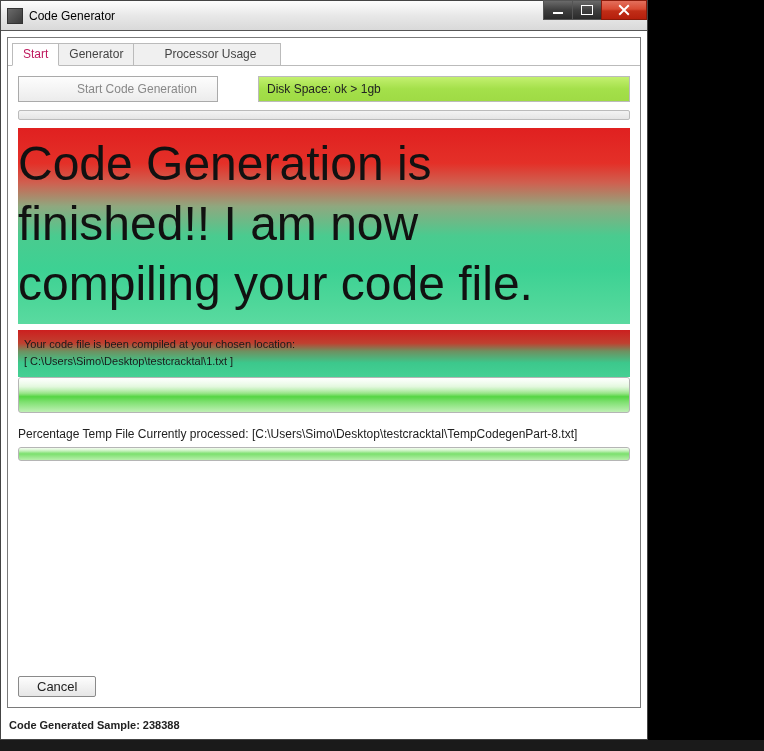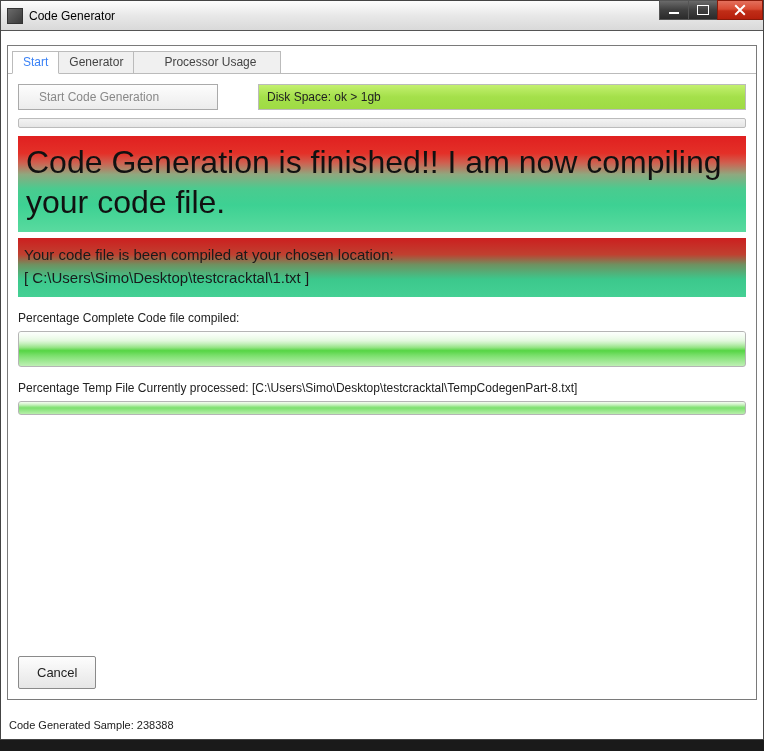--- a/index.html
+++ b/index.html
@@ -4,27 +4,26 @@
 <style>
   * { box-sizing: border-box; margin: 0; padding: 0; }
   body {
     font-family: "Segoe UI", Tahoma, sans-serif;
     background: #000;
     width: 764px;
     height: 751px;
     overflow: hidden;
   }
   .window {
-    width: 764px;
+    width: 648px;
     height: 740px;
     background: #fff;
     border: 1px solid #444;
     display: flex;
     flex-direction: column;
-    gap: 8px;
   }
   .titlebar {
     height: 30px;
     background: linear-gradient(to bottom, #fdfdfd 0%, #e8e8e8 50%, #d9d9d9 100%);
     border-bottom: 1px solid #555;
     display: flex;
     align-items: center;
     padding: 0 2px 0 6px;
     font-size: 12px;
     color: #000;
@@ -85,40 +84,40 @@
     border: 1px solid #bbb;
     background: #f0f0f0;
     margin-right: -1px;
     position: relative;
     top: 1px;
     color:#444;
   }
   .tab.active {
     background: #fff;
     border-bottom: 1px solid #fff;
-    color:#3b82f6;
+    color:#be185d;
     z-index: 2;
   }
   .tab.wide { padding-left: 30px; padding-right: 24px; margin-top: 16px; }
 
   .toolbar-row {
     display: flex;
     align-items: stretch;
     gap: 6px;
     padding: 10px 10px 6px 10px;
   }
   .btn {
     border: 1px solid #aaa;
     background: linear-gradient(to bottom,#fdfdfd,#ececec);
     font-size: 12px;
     padding: 5px 20px;
     color: #888;
     cursor: default;
     min-width: 200px;
-    text-align: left;
+    text-align: right;
   }
   .disk-space {
     flex: 1;
     background: linear-gradient(to bottom,#c3f06f,#a4e04a,#9fdb44);
     border: 1px solid #bbb;
     font-size: 12px;
     padding: 5px 8px;
     color:#222;
     margin-left:34px;
   }
@@ -137,33 +136,33 @@
     flex-direction:column;
     flex:1;
   }
 
   .big-banner {
     background: linear-gradient(to bottom,
       #e02020 0%, #e43028 18%, #cf6050 28%,
       #8fa87f 40%, #4acb8f 55%, #3dd193 72%,
       #4fd79a 90%, #5adaa0 100%);
     color: #111;
-    font-size: 32px;
+    font-size: 48px;
     font-weight: 400;
     line-height: 1.25;
-    padding: 6px 8px 10px 8px;
+    padding: 6px 8px 10px 0;
   }
 
   .sub-banner {
     margin-top: 6px;
     background: linear-gradient(to bottom,
       #cc1f1f 0%, #c04030 28%, #6f9060 45%,
       #3cc88c 70%, #45d094 100%);
     color: #1a1a1a;
-    font-size: 15px;
+    font-size: 11px;
     padding: 6px 6px 8px 6px;
     line-height: 1.5;
   }
 
   .label-text {
     font-size: 12px;
     color:#222;
     margin-top: 14px;
     margin-bottom: 6px;
   }
@@ -186,33 +185,34 @@
     background: linear-gradient(to bottom, rgba(255,255,255,0.7), rgba(255,255,255,0));
   }
 
   .spacer { flex:1; }
 
   .cancel-wrap { margin: 10px 0 4px 0; }
   .cancel-btn {
     border: 1px solid #8a8a8a;
     background: linear-gradient(to bottom,#fdfdfd,#e6e6e6);
     font-size: 13px;
-    padding: 8px 18px;
+    padding: 2px 18px;
     color:#222;
     border-radius: 2px;
     cursor:pointer;
     text-align:center;
   }
 
   .statusbar {
     padding: 4px 8px 6px 8px;
     font-size: 11px;
     color:#222;
     line-height: 1.4;
     background:#fff;
+    font-weight:bold;
   }
 
   .taskbar-hint {
     height: 11px;
     background: #1a1a1a;
     width: 764px;
   }
 </style>
 </head>
 <body>
@@ -250,21 +250,20 @@
 
     <div class="content">
 
       <div class="big-banner">Code Generation is finished!! I am now compiling your code file.</div>
 
       <div class="sub-banner">
         <div>Your code file is been compiled at your chosen location:</div>
         <div>[ C:\Users\Simo\Desktop\testcracktal\1.txt ]</div>
       </div>
 
-      <div class="label-text">Percentage Complete Code file compiled:</div>
       <div class="progressbar">
         <div class="sheen"></div>
       </div>
 
       <div class="label-text">Percentage Temp File Currently processed: [C:\Users\Simo\Desktop\testcracktal\TempCodegenPart-8.txt]</div>
       <div class="progressbar thinbar">
         <div class="sheen"></div>
       </div>
 
       <div class="spacer"></div>

